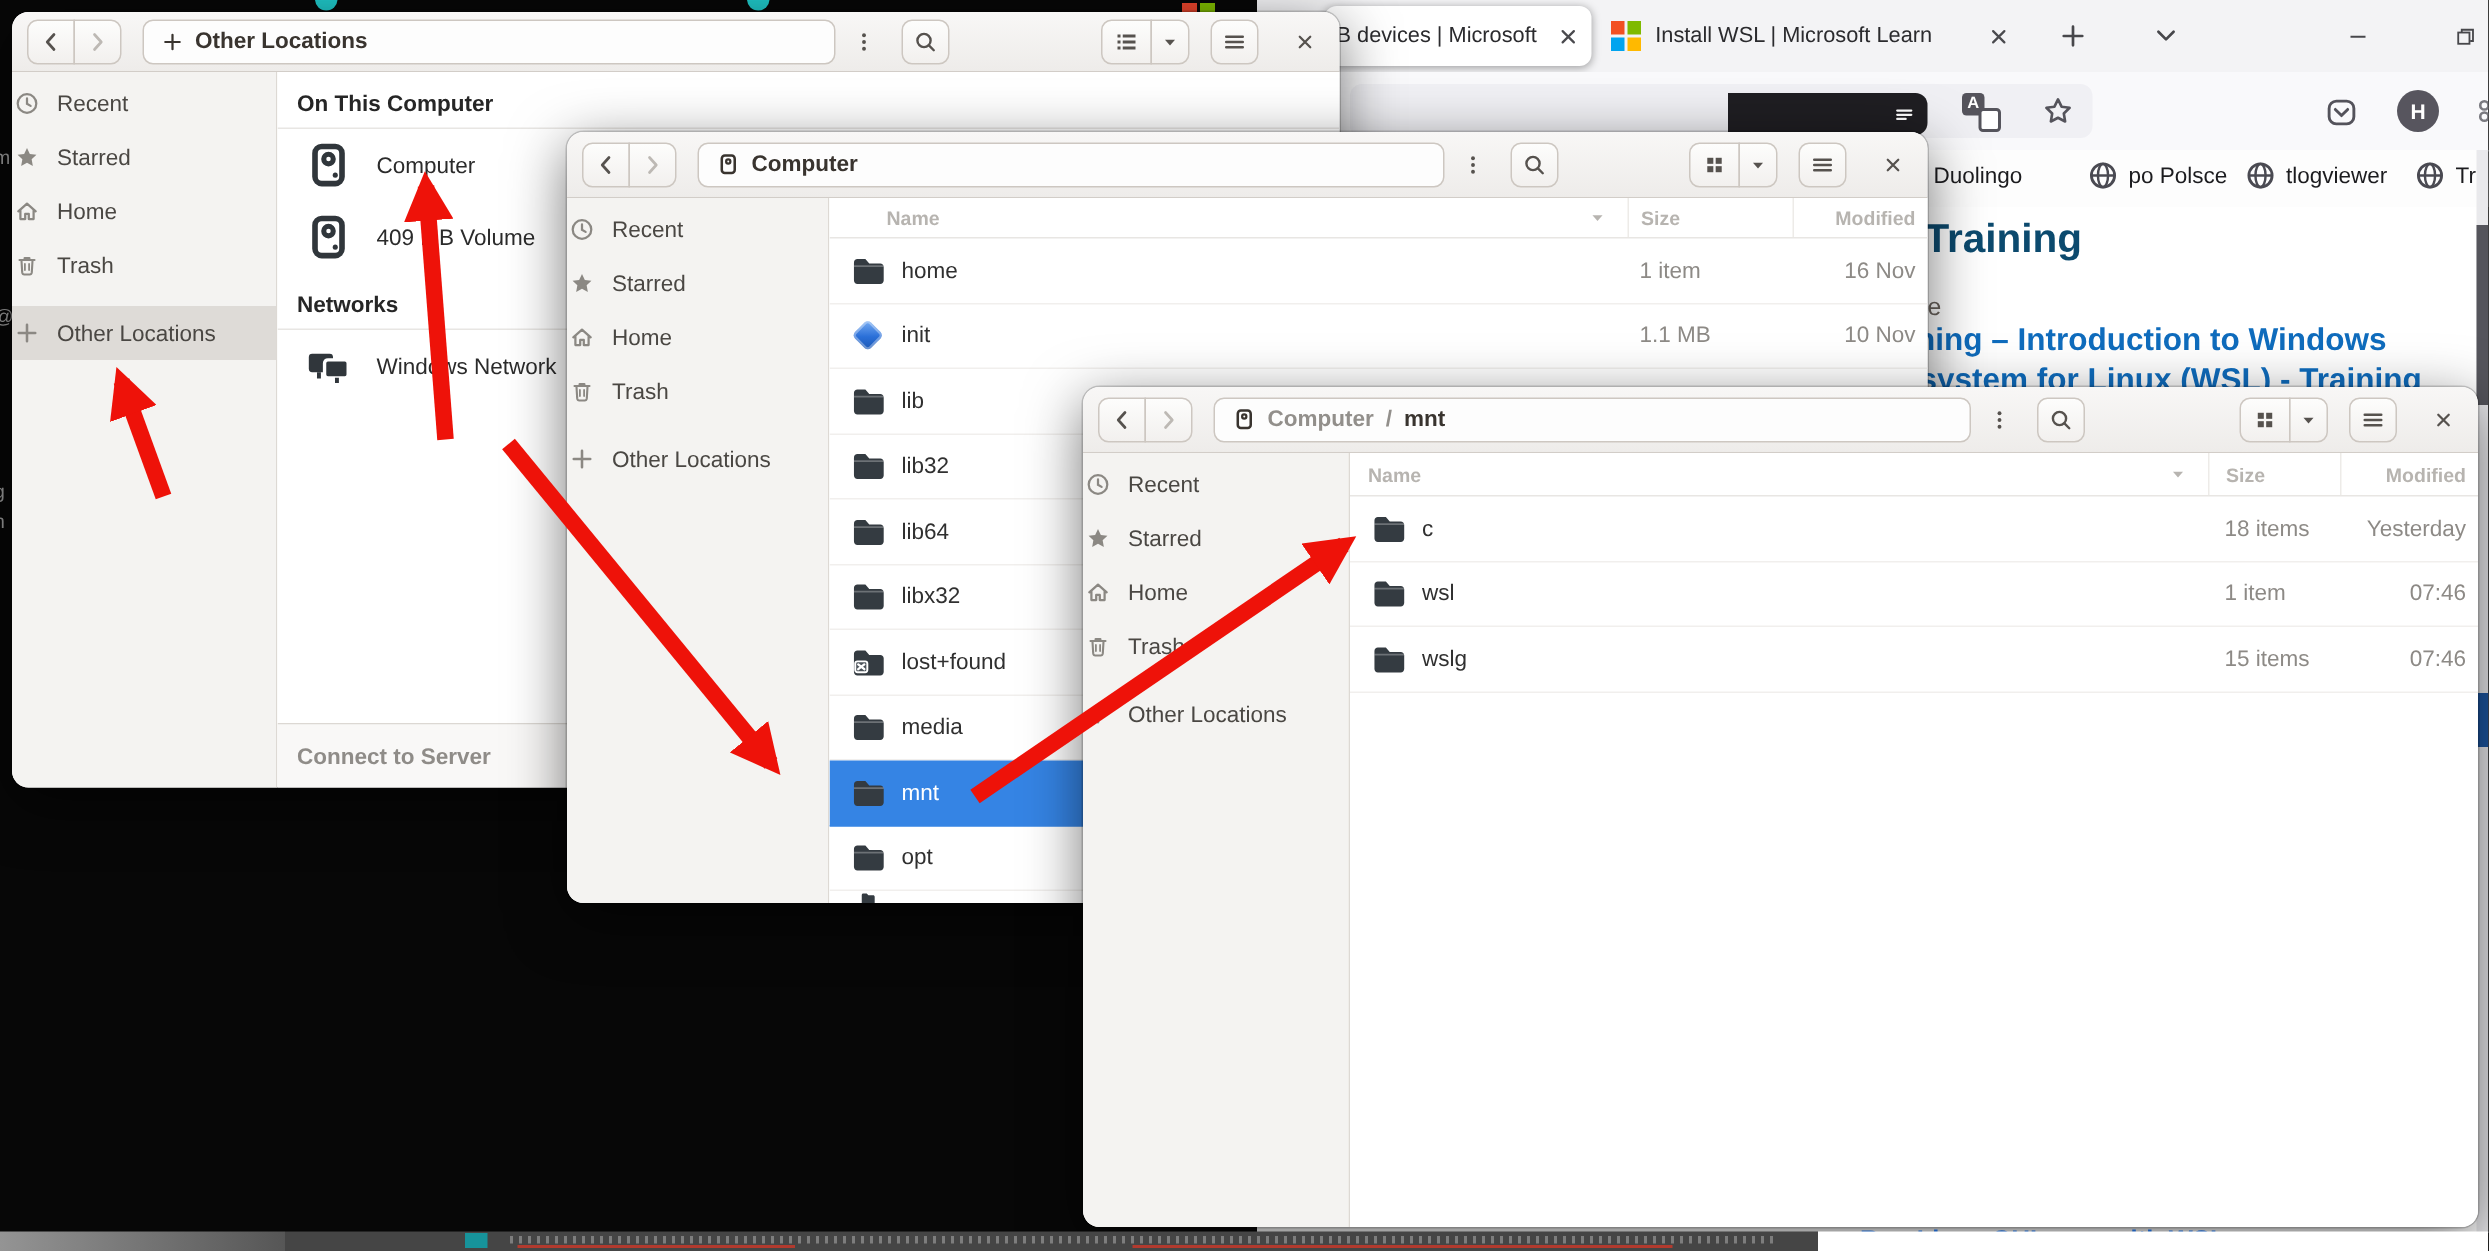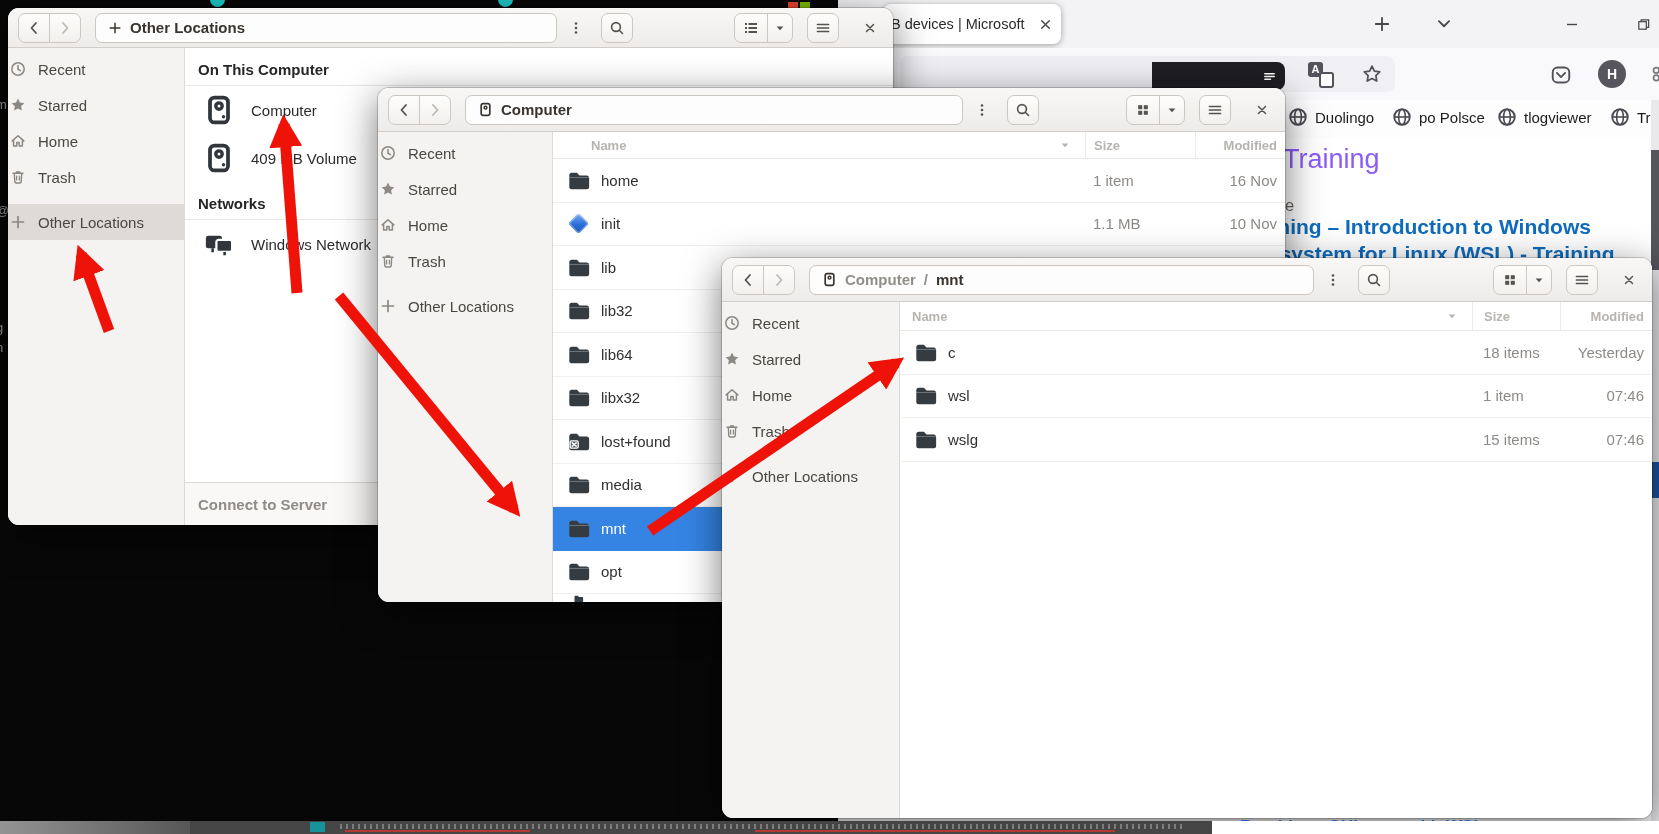--- a/index.html
+++ b/index.html
@@ -41,21 +41,21 @@
   .tbicon{position:absolute;top:16px;color:#54535b;}
   #avatar{position:absolute;left:760px;top:12px;width:28px;height:28px;border-radius:50%;background:#57555e;
           color:#fff;font-weight:bold;font-size:14px;display:flex;align-items:center;justify-content:center;}
   #cuticon{position:absolute;left:812px;top:16px;color:#7a7a80;}
 
   #bookmarks{position:absolute;left:0;top:100px;right:0;height:38px;background:#fdfdfd;}
   .bm{position:absolute;top:7px;display:flex;align-items:center;gap:7px;font-size:15px;color:#1c1c1f;}
   .bm .ic{color:#4a4a52;}
 
   #brand{position:absolute;left:402px;top:142px;display:flex;align-items:center;gap:9px;
-         font-size:27px;font-weight:normal;color:#8b5cf6;justify-content:center;}
+         font-size:27px;font-weight:bold;color:#0c4a6e;justify-content:center;}
   #kicker{position:absolute;left:402px;top:196px;font-size:16.5px;color:#6a635d;}
   #biglink{position:absolute;left:402px;top:213px;width:430px;font-size:21px;line-height:27px;font-weight:bold;color:#0f6cbd;}
   #scrollstrip{position:absolute;right:0;top:100px;width:8px;bottom:0;background:#e9e9ec;}
   #scrollthumb{position:absolute;right:0;top:150px;width:8px;height:120px;background:#55555c;}
   #bluetab{position:absolute;right:0;top:462px;width:8px;height:36px;background:#1c55a0;}
   #bottomlink{position:absolute;left:1240px;top:817px;font-size:17px;font-weight:bold;color:#1f5cb0;
               text-decoration:underline;z-index:5;}
 
   
   .gwin{position:absolute;background:#fff;border-radius:11px;
@@ -156,20 +156,34 @@
   <div id="browser">
     <div id="tabbar">
       <div id="tab1" class="tab">
         <span class="tab-title">B devices | Microsoft</span>
         <span class="ic tabx">
             <svg viewBox="0 0 16 16">
               <path d="M4 4l8 8M12 4l-8 8" stroke="currentColor" stroke-width="1.6" stroke-linecap="round"></path>
             </svg>
           </span>
       </div>
+      <div id="tab2" class="tab">
+        <span class="mslogo">
+            <i class="r"></i>
+            <i class="g"></i>
+            <i class="b"></i>
+            <i class="y"></i>
+          </span>
+        <span class="tab-title">Install WSL | Microsoft Learn</span>
+        <span class="ic tabx">
+            <svg viewBox="0 0 16 16">
+              <path d="M4 4l8 8M12 4l-8 8" stroke="currentColor" stroke-width="1.6" stroke-linecap="round"></path>
+            </svg>
+          </span>
+      </div>
       <span class="tbtn" style="left:532px">
           <svg viewBox="0 0 16 16" width="18" height="18">
             <path d="M8 2.5v11M2.5 8h11" stroke="currentColor" stroke-width="1.6" stroke-linecap="round"></path>
           </svg>
         </span>
       <span class="tbtn" style="left:594px">
           <svg viewBox="0 0 16 16" width="18" height="18">
             <path d="M3.5 5.5L8 10l4.5-4.5" stroke="currentColor" stroke-width="1.6" fill="none" stroke-linecap="round" stroke-linejoin="round"></path>
           </svg>
         </span>
@@ -214,21 +228,21 @@
       <span class="ic i20" id="cuticon">
           <svg viewBox="0 0 16 16">
             <circle cx="5" cy="5" r="2.2" stroke="currentColor" stroke-width="1.4" fill="none"></circle>
             <circle cx="5" cy="11" r="2.2" stroke="currentColor" stroke-width="1.4" fill="none"></circle>
             <path d="M7 6l7 6M7 10l7-6" stroke="currentColor" stroke-width="1.4"></path>
           </svg>
         </span>
     </div>
 
     <div id="bookmarks">
-        <span class="bm" style="left:450px">
+        <span class="bm" style="left:424px">
        <span class="ic i20">
             <svg viewBox="0 0 16 16" xmlns="http://www.w3.org/2000/svg">
               <circle cx="8" cy="8" r="6.2" stroke="currentColor" stroke-width="1.5" fill="none"></circle>
               <ellipse cx="8" cy="8" rx="2.7" ry="6.2" stroke="currentColor" stroke-width="1.3" fill="none"></ellipse>
               <path d="M1.8 8h12.4" stroke="currentColor" stroke-width="1.3"></path>
             </svg>
           </span>
        <span>Duolingo</span>
      </span>
         <span class="bm" style="left:554px">

